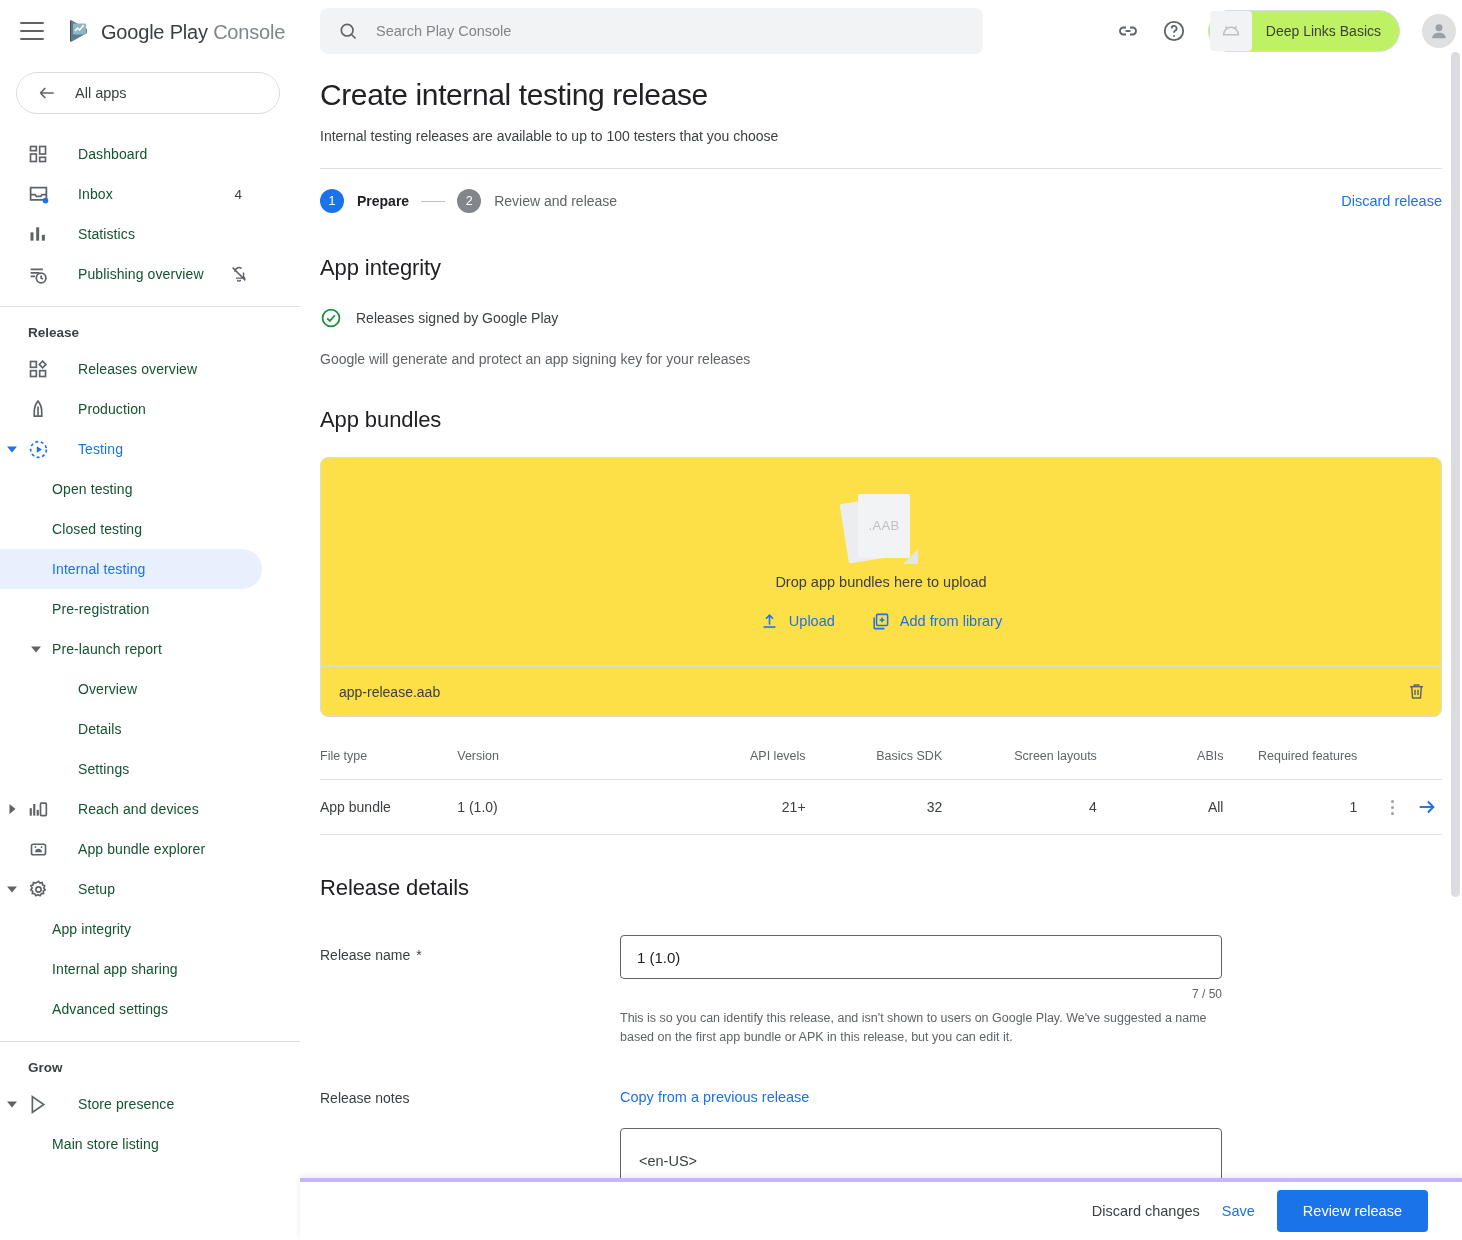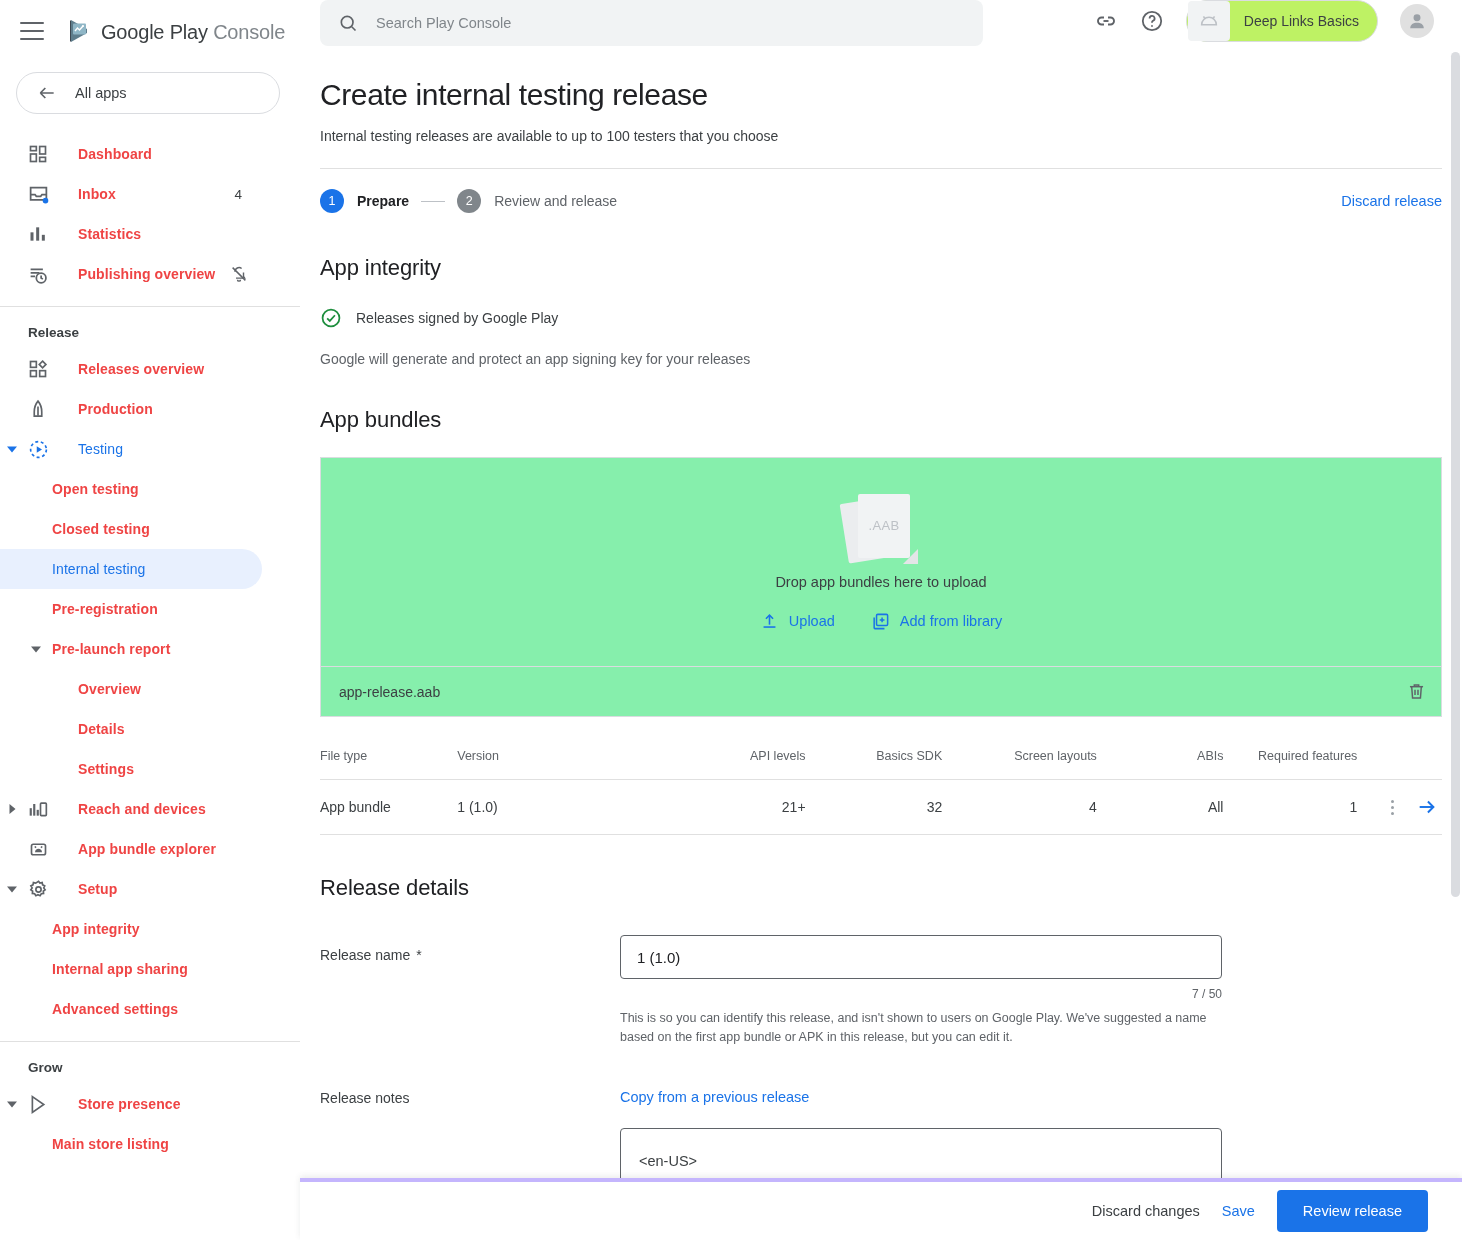--- a/index.html
+++ b/index.html
@@ -34,21 +34,21 @@
   .allapps-label { font-size: 14.5px; color: #3c4043; }
 
   .nav { margin-top: 20px; }
   .nav-item {
     display: flex; align-items: center; height: 40px; position: relative;
     padding-left: 26px; cursor: pointer; border-radius: 0 20px 20px 0;
     margin-right: 38px;
   }
   .nav-item .ico { width: 24px; height: 24px; flex: 0 0 24px;
                    display:flex; align-items:center; justify-content:center; color:#5f6368; }
-  .nav-item .lbl { margin-left: 28px; font-size: 14px; color: #ef4444; letter-spacing: .1px; font-weight: bold;}
+  .nav-item .lbl { margin-left: 28px; font-size: 14px; color: #14532d; letter-spacing: .1px;}
   .nav-item .badge { position: absolute; right: 20px; font-size: 13.5px; color: #3c4043; }
   .nav-item .trail { position: absolute; right: 14px; color:#5f6368; display:flex;}
   .nav-item.active { background: #e8f0fe; }
   .nav-item.active .lbl { color: #1a73e8; font-weight: 500; }
   .nav-item.blue .lbl { color: #1a73e8; font-weight: 500; }
   .nav-item.blue .ico { color: #1a73e8; }
   .nav-sub { padding-left: 52px; }
   .nav-sub .lbl { margin-left: 0; }
   .nav-sub2 { padding-left: 78px; }
   .nav-sub2 .lbl { margin-left: 0; }
@@ -57,21 +57,21 @@
   .caret.sub { left: 30px; }
   .sec-title { font-size: 13.5px; font-weight: 700; color: #3c4043;
                padding: 0 0 0 28px; height: 34px; display:flex; align-items:center;}
   .divider { height: 1px; background: #e0e0e0; margin: 12px 0 8px 0; }
   .sb-fade { position:absolute; left:0; bottom:0; width:300px; height:34px;
              background: linear-gradient(180deg, rgba(255,255,255,0) 0%, #fff 65%); }
 
   
   .main { position: absolute; left: 300px; top: 0; right: 0; bottom: 0;
           overflow: hidden; background:#fff;}
-  .topbar { display:flex; align-items:flex-start; height: 62px; padding: 0 28px 0 20px; }
+  .topbar { display:flex; align-items:center; height: 62px; padding: 0 6px 0 20px; }
   .search {
     flex: 0 0 663px; height: 46px; background: #f1f3f4; border-radius: 8px;
     display: flex; align-items: center; padding-left: 18px; gap: 18px; cursor: text;
   }
   .search input { border: none; background: transparent; outline: none;
                   font-size: 14.5px; color: #3c4043; width: 560px;
                   font-family: "Liberation Sans", sans-serif; }
   .search input::placeholder { color: #80868b; }
   .topbar-right { margin-left: auto; display: flex; align-items: center; gap: 22px; }
   .icon-btn { color:#5f6368; cursor:pointer; display:flex; }
@@ -103,21 +103,21 @@
   .step .t.off { color:#5f6368; }
   .step-line { width: 24px; height: 1px; background: #bdc1c6; margin: 0 12px; }
   .discard-release { margin-left:auto; color:#1a73e8; font-size:14.5px; cursor:pointer; }
 
   h2.sec { font-size: 22px; font-weight: 500; color:#202124; letter-spacing:-0.1px; }
   .signed-row { display:flex; align-items:center; gap: 14px; margin-top: 26px; }
   .signed-row .txt { font-size: 14px; color:#3c4043; }
   .signed-note { font-size: 14px; color:#5f6368; margin-top: 22px; }
 
   .drop {
-    margin-top: 24px; border: 1px solid #dadce0; border-radius: 0; background:#86efac;
+    margin-top: 24px; border: 1px solid #dadce0; border-radius: 8px; background:#fde047;
   }
   .drop-zone { height: 208px; display:flex; flex-direction:column;
                align-items:center; justify-content:center; }
   .aab-art { width: 74px; height: 70px; position: relative; margin-bottom: 10px;}
   .aab-back { position:absolute; left:0; top:6px; width:50px; height:60px;
               background:#ebedef; transform: rotate(-9deg); border-radius:2px;}
   .aab-front { position:absolute; left:14px; top:0; width:52px; height:64px;
                background:#f1f3f4; border-radius:2px; display:flex;
                align-items:center; justify-content:center;}
   .aab-front span { font-size: 13px; color:#bdc1c6; letter-spacing:.3px;}

